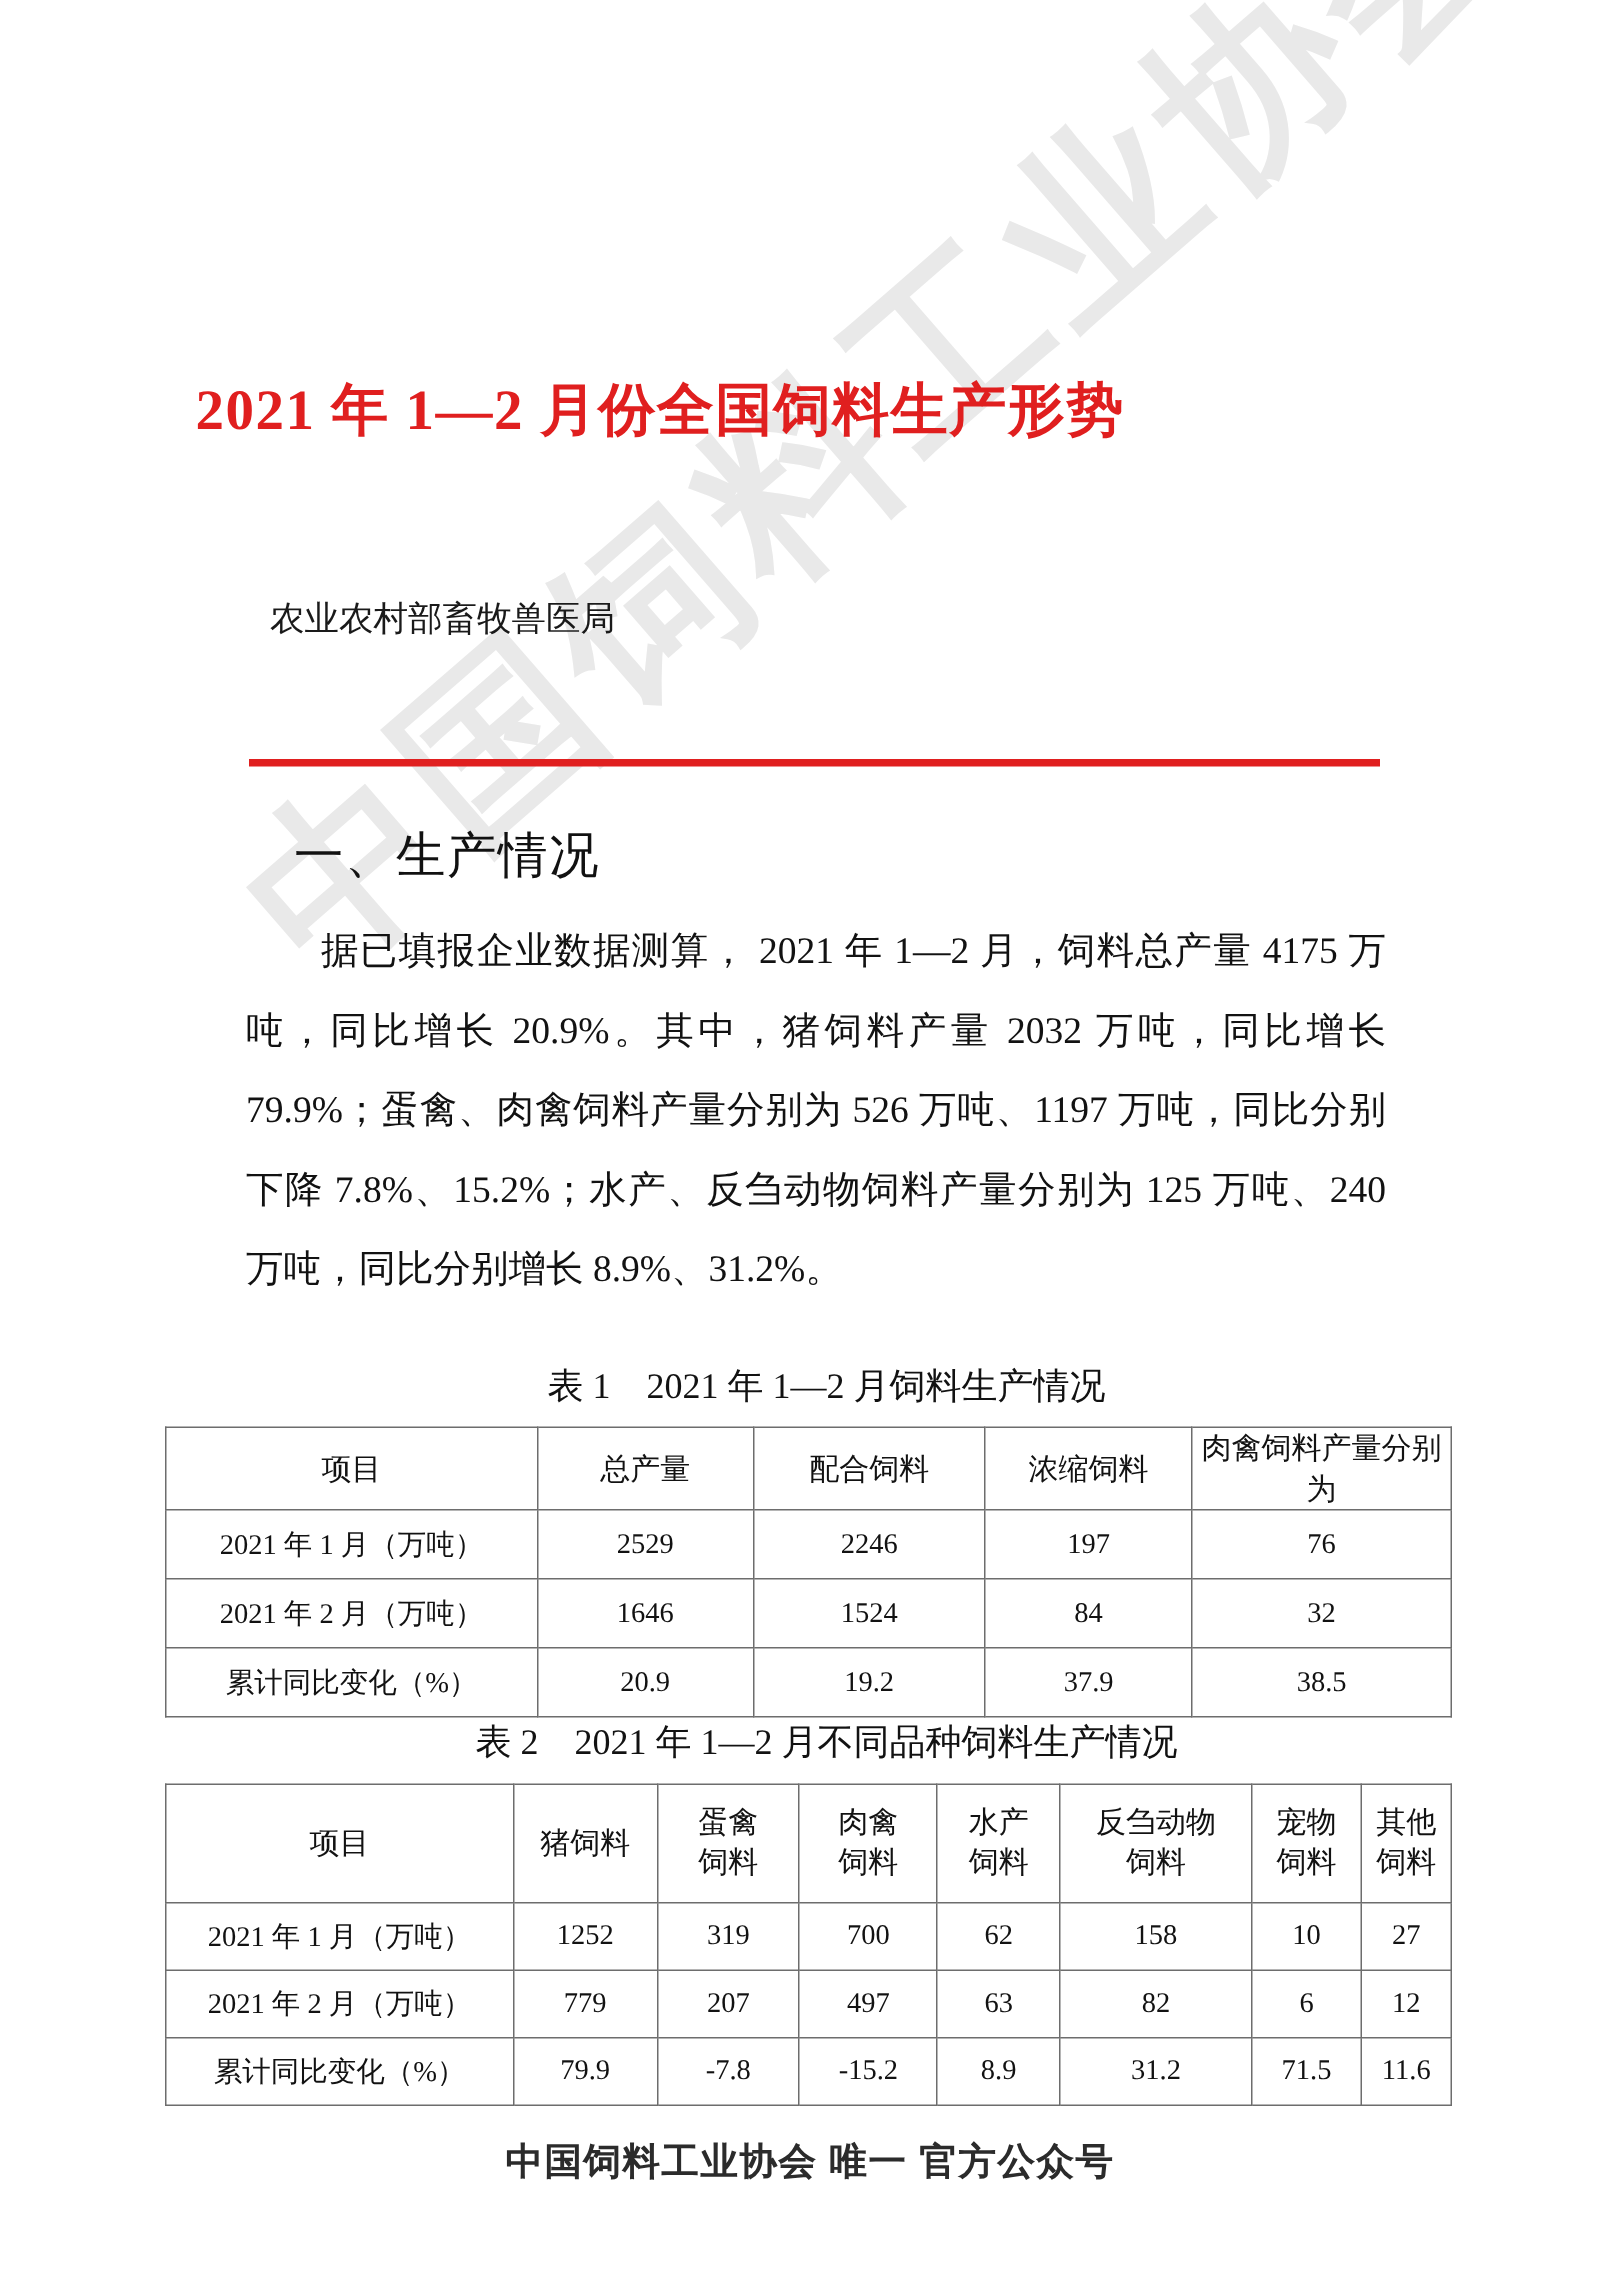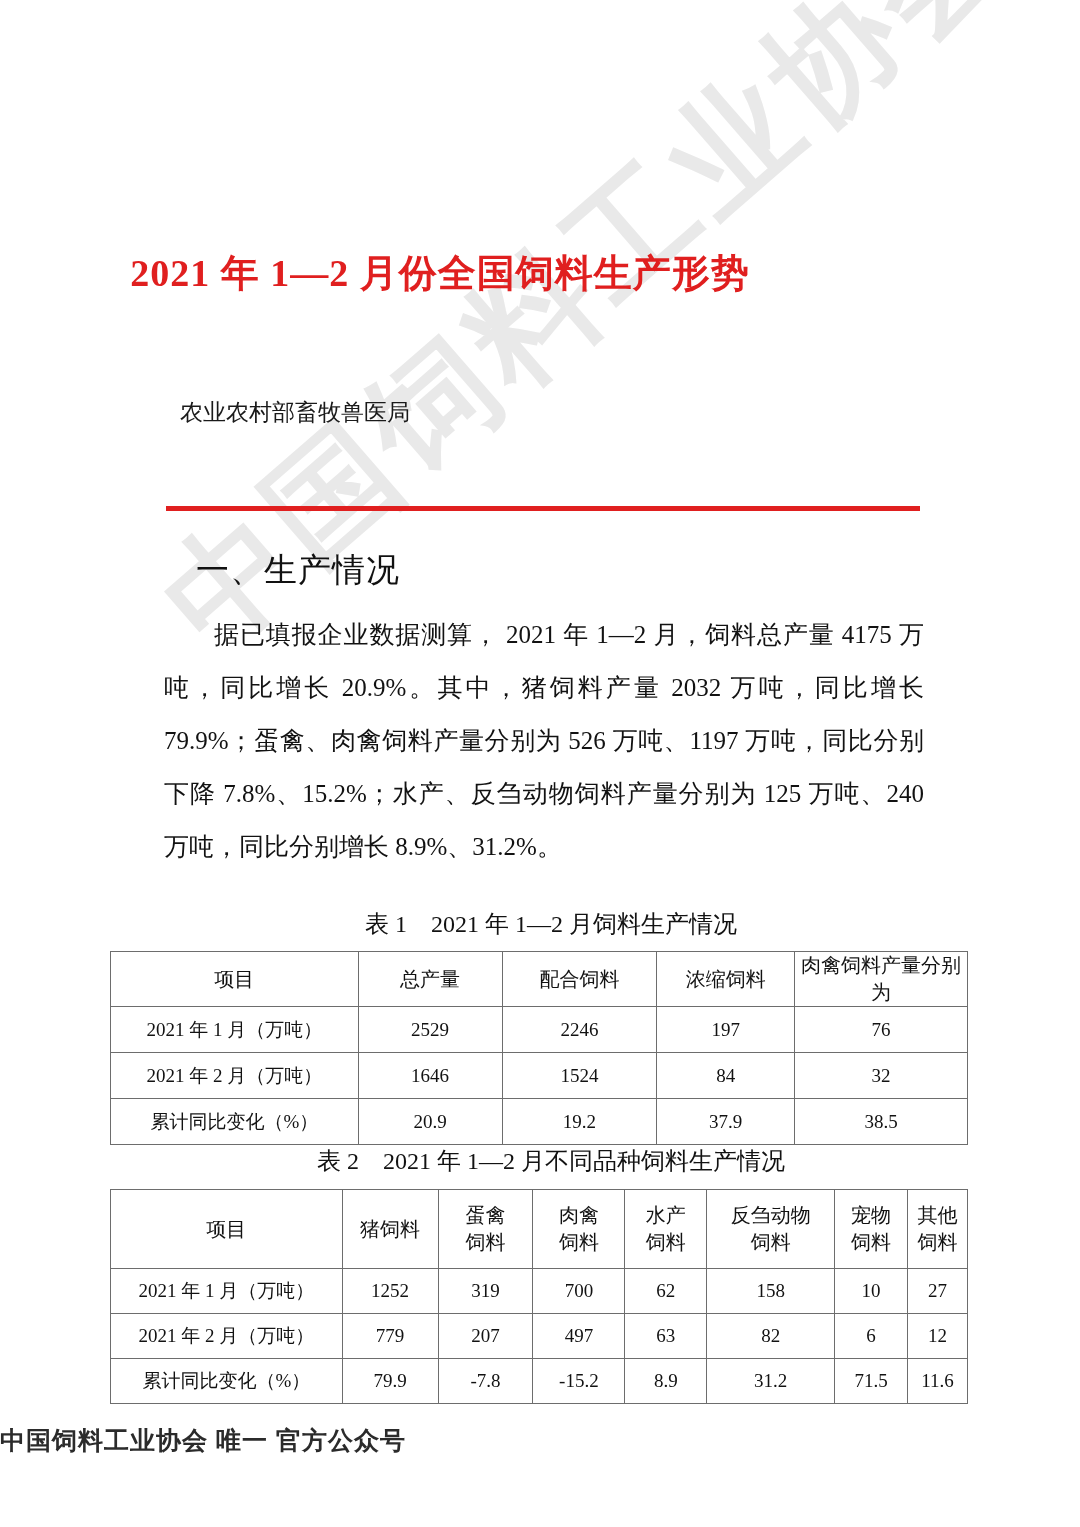--- a/index.html
+++ b/index.html
@@ -181,20 +181,21 @@
   #table2 .col-pet  { width: 73px; }
   #table2 .col-oth  { width: 60px; }
   .hdr-two-line { display: block; }
 
   
   #footer-line {
     position: absolute;
     left: 0;
     top: 1424px;
     width: 1080px;
+    text-align: center;
     font-family: "Liberation Sans", "DejaVu Sans", sans-serif;
     font-size: 25px;
     font-weight: 700;
     color: #2b2b2b;
     letter-spacing: 1px;
     white-space: nowrap;
   }
 </style>
 </head>
 <body>

